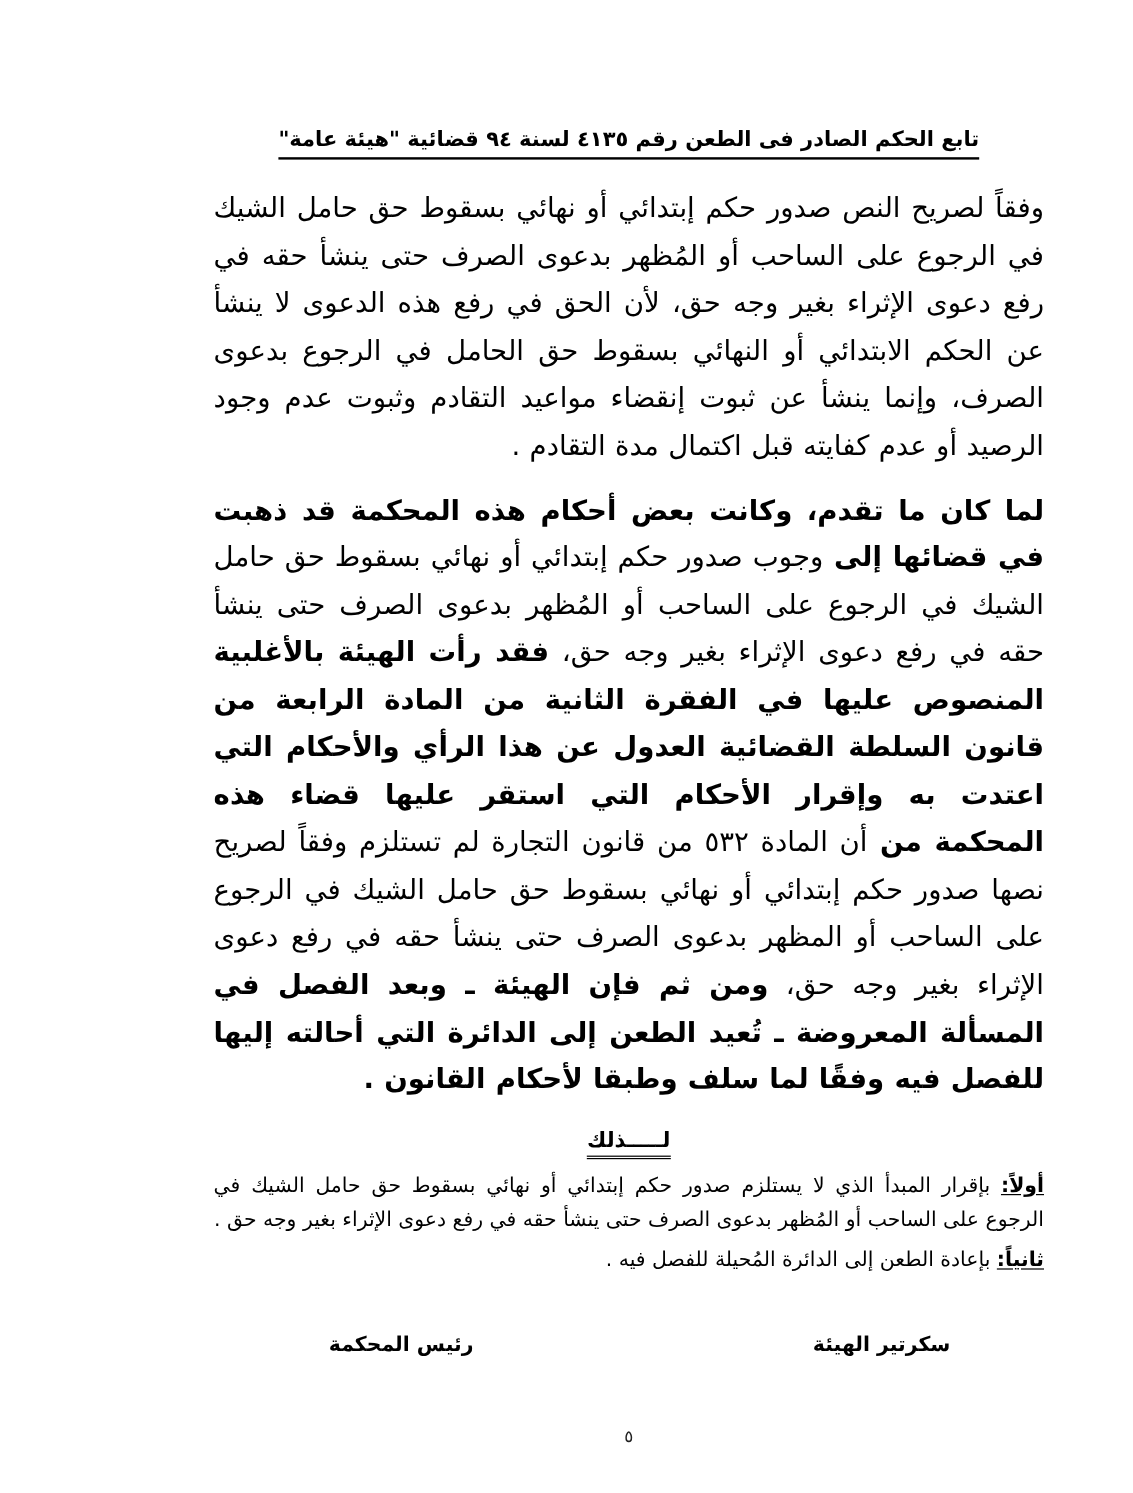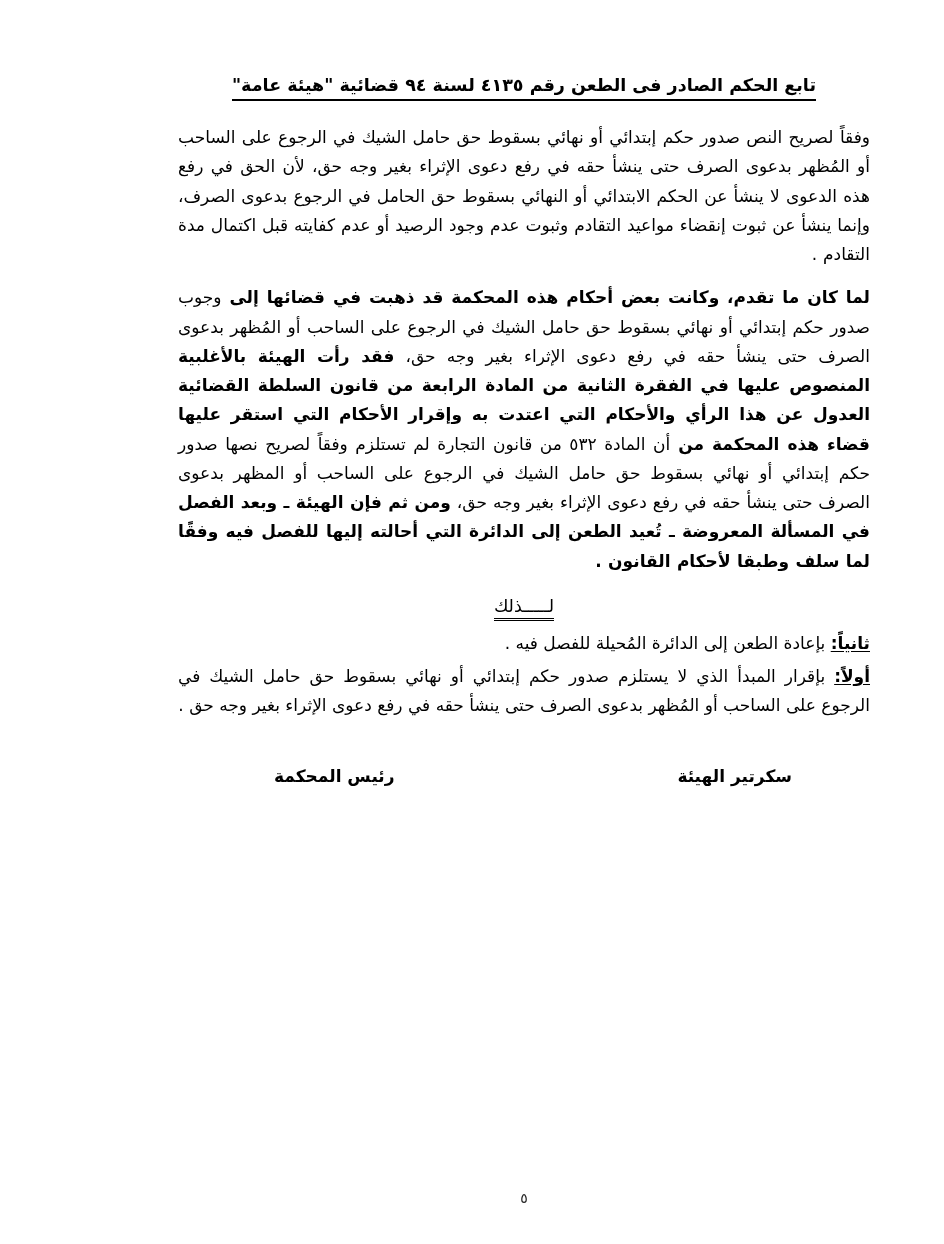--- a/index.html
+++ b/index.html
@@ -15,53 +15,53 @@
     color: #000000;
     direction: rtl;
     position: relative;
     overflow: hidden;
   }
   .page {
     position: relative;
     width: 840px;
     height: 1244px;
     box-sizing: border-box;
-    padding: 72px 74px 0 74px;
+    padding: 104px 74px 0 74px;
   }
   .doc-header {
     text-align: center;
     font-weight: bold;
     font-size: 17.5px;
     line-height: 1.5;
     margin: 0 0 20px 0;
     padding-bottom: 2px;
     letter-spacing: 0;
   }
   .doc-header .hdr-text {
     display: inline-block;
     border-bottom: 2.5px solid #000;
     padding-bottom: 1px;
     white-space: nowrap;
   }
   .para {
-    font-size: 17px;
+    font-size: 23px;
     line-height: 1.72;
     text-align: justify;
     text-align-last: right;
     margin: 0 0 14px 0;
     word-spacing: 0.5px;
   }
   .para.tight {
     margin-bottom: 20px;
   }
   .b { font-weight: bold; }
   .n { font-weight: normal; }
   .center-heading {
     text-align: center;
-    font-weight: normal;
+    font-weight: bold;
     font-size: 17.5px;
     margin: 4px 0 8px 0;
   }
   .center-heading .dbl-underline {
     display: inline-block;
     border-bottom: 3px double #000;
     padding-bottom: 0px;
     line-height: 1.25;
   }
   .ruling {
@@ -120,25 +120,25 @@
   <p class="para tight">
     <span class="b">لما كان ما تقدم، وكانت بعض أحكام هذه المحكمة قد ذهبت في قضائها إلى </span><span class="n">وجوب صدور حكم إبتدائي أو نهائي بسقوط حق حامل الشيك في الرجوع على الساحب أو المُظهر بدعوى الصرف حتى ينشأ حقه في رفع دعوى الإثراء بغير وجه حق، </span><span class="b">فقد رأت الهيئة بالأغلبية المنصوص عليها في الفقرة الثانية من المادة الرابعة من قانون السلطة القضائية العدول عن هذا الرأي والأحكام التي اعتدت به وإقرار الأحكام التي استقر عليها قضاء هذه المحكمة من </span><span class="n">أن المادة ٥٣٢ من قانون التجارة لم تستلزم وفقاً لصريح نصها صدور حكم إبتدائي أو نهائي بسقوط حق حامل الشيك في الرجوع على الساحب أو المظهر بدعوى الصرف حتى ينشأ حقه في رفع دعوى الإثراء بغير وجه حق، </span><span class="b">ومن ثم فإن الهيئة ـ وبعد الفصل في المسألة المعروضة ـ تُعيد الطعن إلى الدائرة التي أحالته إليها للفصل فيه وفقًا لما سلف وطبقا لأحكام القانون .</span>
   </p>
 
   <div class="center-heading">
     <span class="dbl-underline">لـــــذلك</span>
   </div>
 
 
   <p class="clause">
-    <span class="clause-label">ثانياً:</span><span> بإعادة الطعن إلى الدائرة المُحيلة للفصل فيه .</span>
+    <span class="clause-label">أولاً:</span><span> بإقرار المبدأ الذي لا يستلزم صدور حكم إبتدائي أو نهائي بسقوط حق حامل الشيك في الرجوع على الساحب أو المُظهر بدعوى الصرف حتى ينشأ حقه في رفع دعوى الإثراء بغير وجه حق .</span>
   </p>
 
   <p class="clause">
-    <span class="clause-label">أولاً:</span><span> بإقرار المبدأ الذي لا يستلزم صدور حكم إبتدائي أو نهائي بسقوط حق حامل الشيك في الرجوع على الساحب أو المُظهر بدعوى الصرف حتى ينشأ حقه في رفع دعوى الإثراء بغير وجه حق .</span>
+    <span class="clause-label">ثانياً:</span><span> بإعادة الطعن إلى الدائرة المُحيلة للفصل فيه .</span>
   </p>
 
   <div class="signatures">
     <div class="sig-right">سكرتير الهيئة</div>
     <div class="sig-left">رئيس المحكمة</div>
   </div>
 
   <div class="page-number">٥</div>
 
 </div>

